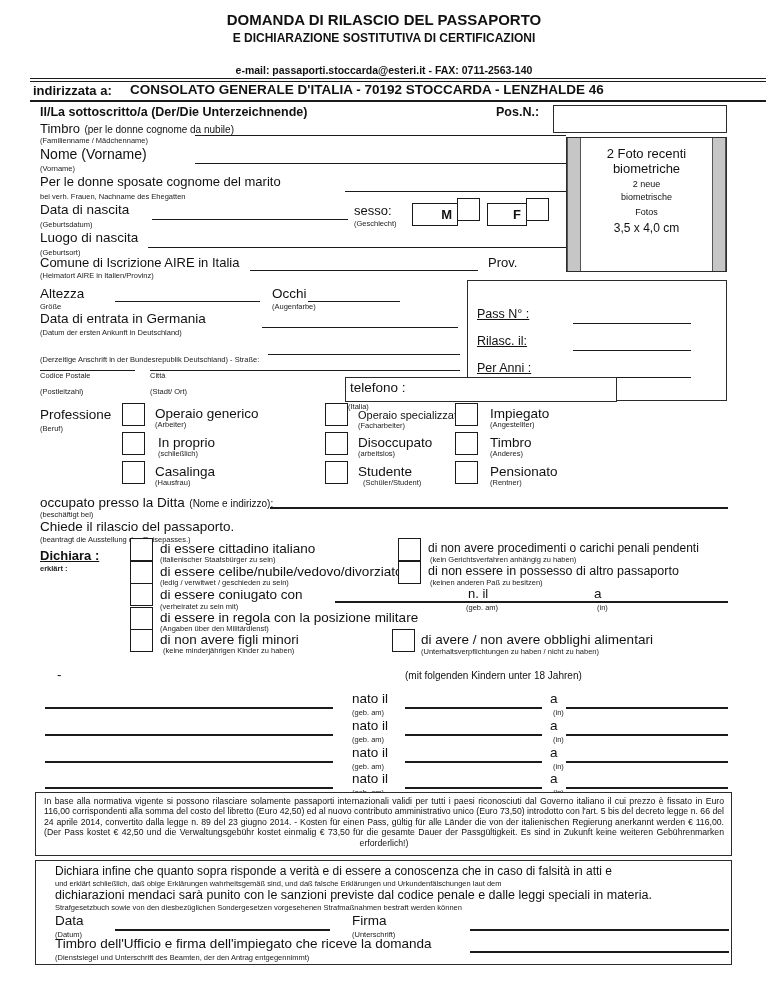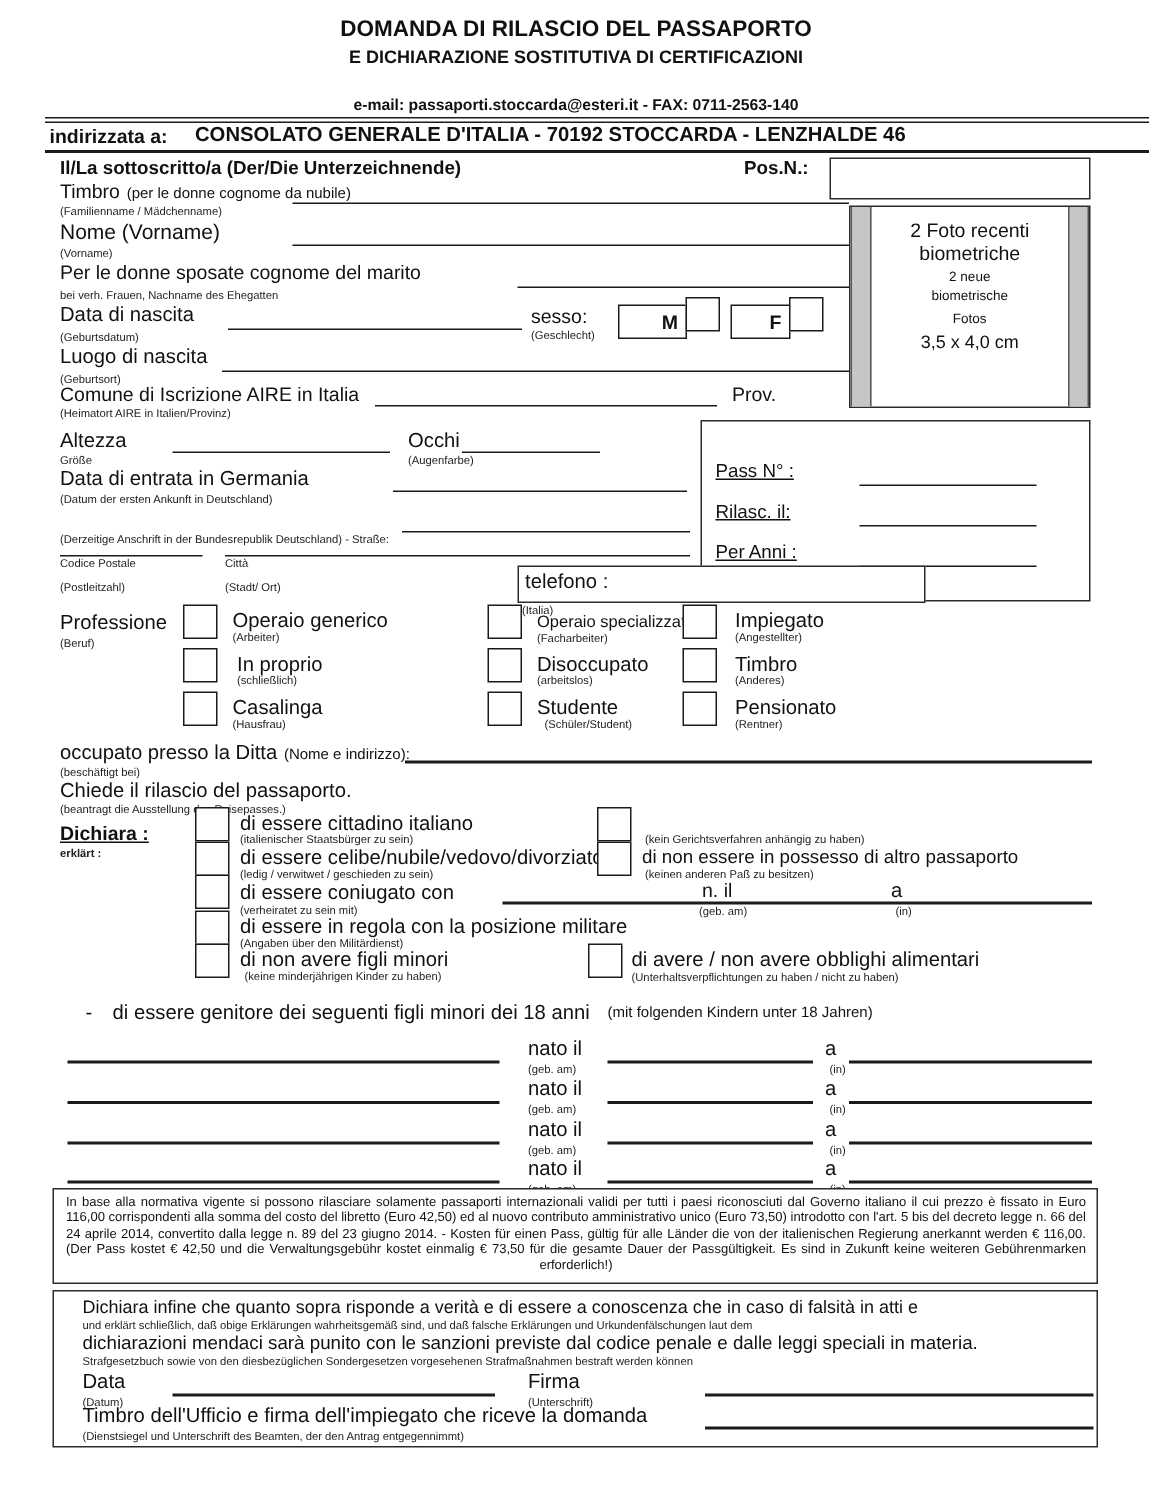--- a/index.html
+++ b/index.html
@@ -166,20 +166,21 @@
   <div class="a s" style="left:40px;top:536px">(beantragt die Ausstellung des Reisepasses.)</div>
 
   <div class="a b f13 u" style="left:40px;top:549px">Dichiara :</div>
   <div class="a b s" style="left:40px;top:565px">erklärt :</div>
 
   <div class="cb" style="left:130px;top:538px"></div>
   <div class="a f135" style="left:160px;top:542px">di essere cittadino italiano</div>
   <div class="a s" style="left:160px;top:556px">(italienischer Staatsbürger zu sein)</div>
 
   <div class="cb" style="left:398px;top:538px"></div>
+  <div class="a f12" style="left:428px;top:542px">di non avere procedimenti o carichi penali pendenti</div>
   <div class="a s" style="left:430px;top:556px">(kein Gerichtsverfahren anhängig zu haben)</div>
 
   <div class="cb" style="left:130px;top:561px"></div>
   <div class="a f135" style="left:160px;top:565px">di essere celibe/nubile/vedovo/divorziato</div>
   <div class="a s" style="left:160px;top:579px">(ledig / verwitwet / geschieden zu sein)</div>
 
   <div class="cb" style="left:398px;top:561px"></div>
   <div class="a f125" style="left:428px;top:565px">di non essere in possesso di altro passaporto</div>
   <div class="a s" style="left:430px;top:579px">(keinen anderen Paß zu besitzen)</div>
 
@@ -198,21 +199,20 @@
 
   <div class="cb" style="left:130px;top:629px"></div>
   <div class="a f135" style="left:160px;top:633px">di non avere figli minori</div>
   <div class="a s" style="left:163px;top:647px">(keine minderjährigen Kinder zu haben)</div>
 
   <div class="cb" style="left:392px;top:629px"></div>
   <div class="a f135" style="left:421px;top:633px">di avere / non avere obblighi alimentari</div>
   <div class="a s" style="left:421px;top:648px">(Unterhaltsverpflichtungen zu haben / nicht zu haben)</div>
 
   <div class="a f135" style="left:57px;top:668px">-</div>
-  <div class="a f135" style="left:75px;top:668px">di essere genitore dei seguenti figli minori dei 18 anni</div>
   <div class="a f10" style="left:405px;top:670px">(mit folgenden Kindern unter 18 Jahren)</div>
 
   <div class="line" style="left:45px;top:707px;width:288px;border-bottom-width:2px"></div>
   <div class="a f135" style="left:352px;top:692px">nato il</div>
   <div class="a s" style="left:352px;top:709px">(geb. am)</div>
   <div class="line" style="left:405px;top:707px;width:137px;border-bottom-width:2px"></div>
   <div class="a f135" style="left:550px;top:692px">a</div>
   <div class="a s" style="left:553px;top:709px">(in)</div>
   <div class="line" style="left:566px;top:707px;width:162px;border-bottom-width:2px"></div>
 

